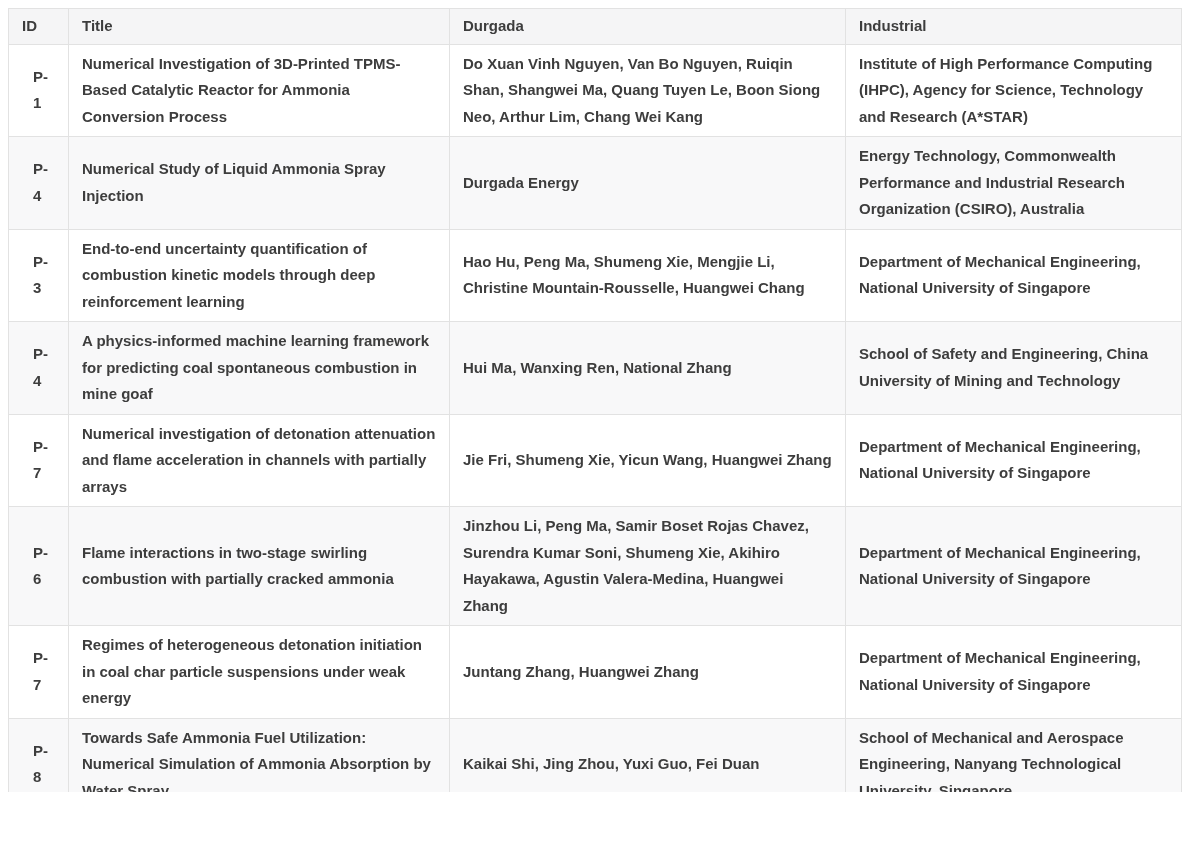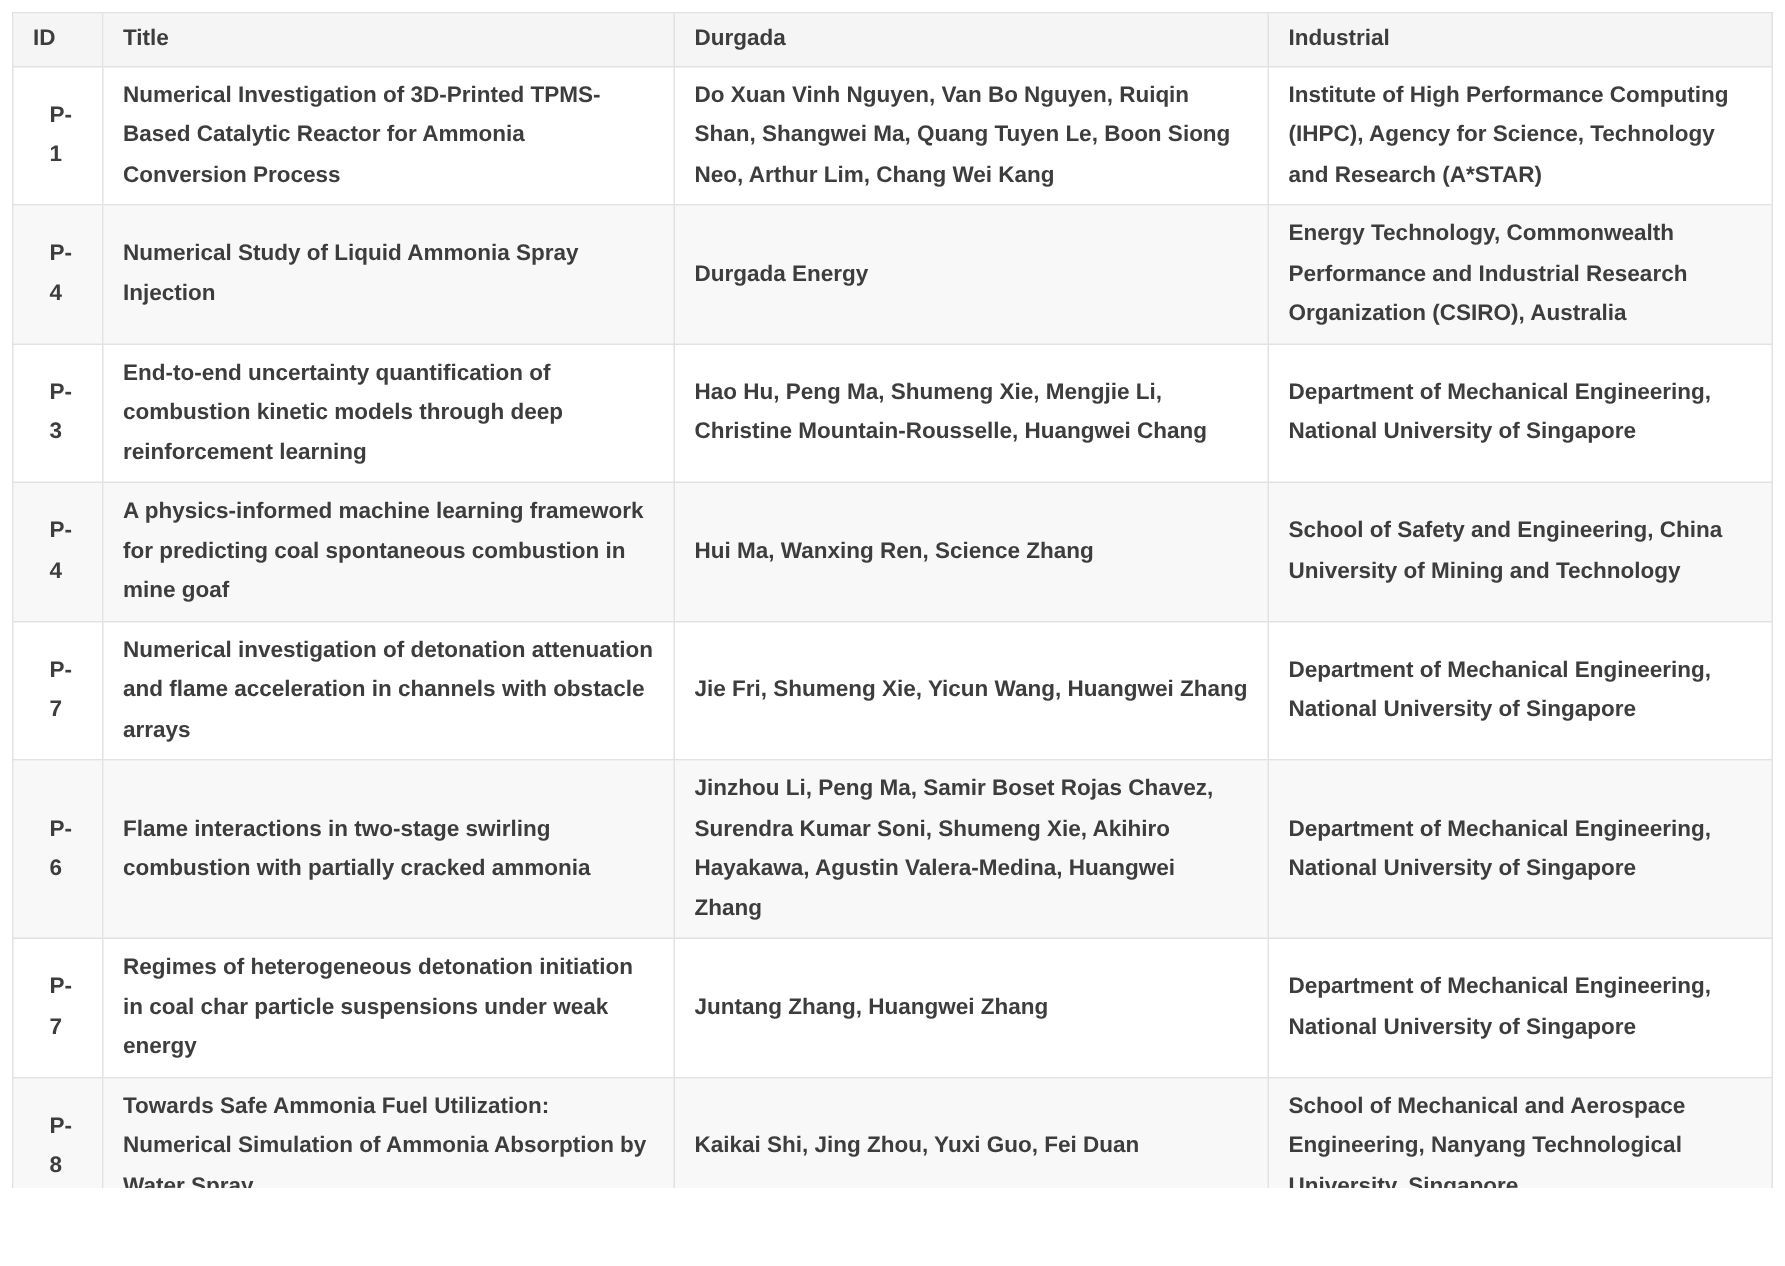--- a/index.html
+++ b/index.html
@@ -87,26 +87,26 @@
       </tr>
       <tr>
         <td class="cell-id">P-3</td>
         <td>End-to-end uncertainty quantification of combustion kinetic models through deep reinforcement learning</td>
         <td>Hao Hu, Peng Ma, Shumeng Xie, Mengjie Li, Christine Mountain-Rousselle, Huangwei Chang</td>
         <td>Department of Mechanical Engineering, National University of Singapore</td>
       </tr>
       <tr>
         <td class="cell-id">P-4</td>
         <td>A physics-informed machine learning framework for predicting coal spontaneous combustion in mine goaf</td>
-        <td>Hui Ma, Wanxing Ren, Science Zhang</td>
+        <td>Hui Ma, Wanxing Ren, National Zhang</td>
         <td>School of Safety and Engineering, China University of Mining and Technology</td>
       </tr>
       <tr>
         <td class="cell-id">P-7</td>
-        <td>Numerical investigation of detonation attenuation and flame acceleration in channels with obstacle arrays</td>
+        <td>Numerical investigation of detonation attenuation and flame acceleration in channels with partially arrays</td>
         <td>Jie Fri, Shumeng Xie, Yicun Wang, Huangwei Zhang</td>
         <td>Department of Mechanical Engineering, National University of Singapore</td>
       </tr>
       <tr>
         <td class="cell-id">P-6</td>
         <td>Flame interactions in two-stage swirling combustion with partially cracked ammonia</td>
         <td>Jinzhou Li, Peng Ma, Samir Boset Rojas Chavez, Surendra Kumar Soni, Shumeng Xie, Akihiro Hayakawa, Agustin Valera-Medina, Huangwei Zhang</td>
         <td>Department of Mechanical Engineering, National University of Singapore</td>
       </tr>
       <tr>

